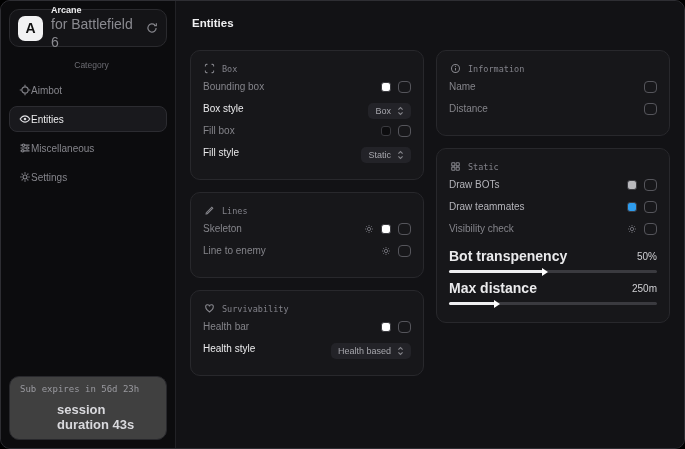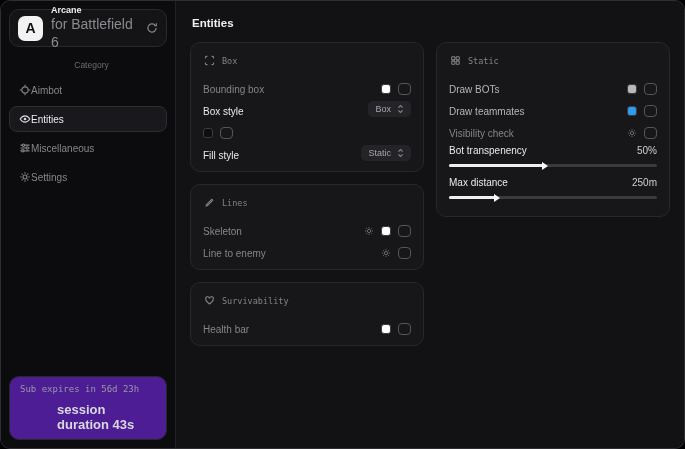--- a/index.html
+++ b/index.html
@@ -31,54 +31,54 @@
   .icon svg { display:block; }
   .cat-label { color:#6c6c72; font-size:8.5px; margin:13px 0 7px 7px;text-align:center; }
   .nav-item {
     display:flex; align-items:center; gap:0; height:26px; padding:0 9px;
     color:#85858b; font-size:10px; border-radius:8px; margin-bottom:3px;
     border:1px solid transparent; cursor:pointer;
   }
   .nav-item.selected { background:#19191d; border-color:#2c2c31; color:#ececee; }
   .nav-item.selected .icon { color:#d8d8dc; }
   .footer-card {
-    margin-top:auto; background:#4c1d95; border:1px solid #28282c; border-radius:10px;
+    margin-top:auto; background:#404040; border:1px solid #28282c; border-radius:10px;
     padding:7px 10px;
   }
   .footer-line1 { font-family:"DejaVu Sans Mono",monospace; color:#9a9aa0; font-size:9px; }
   .footer-line2 { color:#d9d9dd; font-size:13px; font-weight:bold; margin-top:8px;padding-left:37px; }
   
   .main { flex:1; background:#121215; padding:13px 14px; overflow:hidden; }
   .main-title { color:#f0f0f2; font-size:11.5px; font-weight:bold; margin:3px 0 0 2px; }
   .columns { display:flex; gap:12px; margin-top:13px; }
-  .col { flex:1; display:flex; flex-direction:column; gap:12px; min-width:0; }
+  .col { flex:1; display:flex; flex-direction:column; gap:12px; min-width:0;margin-top:8px; }
   .card { background:#17171a; border:1px solid #28282c; border-radius:10px; padding:9px 12px 10px; }
   .card-head {
     display:flex; align-items:center; gap:7px; color:#82828a;
     font-family:"DejaVu Sans Mono",monospace; font-size:8.5px; margin:3px 0 7px 1px;
   }
-  .row { display:flex; align-items:flex-end; height:22px; }
+  .row { display:flex; align-items:flex-start; height:22px; }
   .row-label { flex:1; font-size:10px; color:#84848a; white-space:nowrap; }
   .row-label.em { color:#eaeaec; font-weight:normal; }
   .row-label.mid { color:#b4b4ba; }
   .controls { display:flex; align-items:center; gap:7px; }
   .swatch { width:10px; height:10px; border-radius:3px; border:1px solid #3a3a3f; cursor:pointer; }
   .checkbox {
     width:13px; height:12px; border:1.4px solid #55555b; border-radius:4px;
     background:transparent; cursor:pointer;
   }
   .dropdown {
     display:flex; align-items:center; gap:6px; background:#232328; border-radius:5px;
     height:16px; padding:0 7px; color:#a6a6ac; font-size:9px; cursor:pointer;
   }
   .gear-btn { color:#6f6f76; cursor:pointer; display:inline-flex; }
   
   .slider-row { margin-top:3px; }
   .slider-head { display:flex; align-items:center; height:16px; }
-  .slider-label { flex:1; font-size:10px; color:#eaeaec; font-weight:normal; }
+  .slider-label { flex:1; font-size:14px; color:#eaeaec; font-weight:bold; }
   .slider-value { font-size:10px; color:#cfcfd3; }
   .slider-track { height:3px; background:#3a3a3f; border-radius:2px; margin:6px 0 7px; position:relative; }
   .slider-fill { height:3px; background:#efeff1; border-radius:2px; position:relative; }
   .slider-fill::after {
     content:""; position:absolute; right:-5px; top:-2.5px;
     border-left:6px solid #ffffff; border-top:4px solid transparent; border-bottom:4px solid transparent;
   }
 </style>
 </head>
 <body>
@@ -180,20 +180,21 @@
                 <span>Box</span>
                 <span class="icon">
                   <svg width="7" height="10" viewBox="0 0 10 14" fill="none" stroke="currentColor" stroke-width="1.6">
                     <path d="M2 5l3-3 3 3M2 9l3 3 3-3"></path>
                   </svg>
                 </span>
               </span>
             </span>
           </div>
           <div class="row">
+            <span class="row-label">Fill box</span>
             <span class="controls">
               <span class="swatch" style="background: rgb(13, 13, 15);"></span>
               <span class="checkbox"></span>
             </span>
           </div>
           <div class="row">
             <span class="row-label em">Fill style</span>
             <span class="controls">
               <span class="dropdown">
                 <span>Static</span>
@@ -252,25 +253,62 @@
             </span>
             <span>Survivability</span>
           </div>
           <div class="row">
             <span class="row-label">Health bar</span>
             <span class="controls">
               <span class="swatch" style="background: rgb(255, 255, 255);"></span>
               <span class="checkbox"></span>
             </span>
           </div>
+          <div class="row">
+            <span class="row-label em">Health style</span>
+            <span class="controls">
+              <span class="dropdown">
+                <span>Health based</span>
+                <span class="icon">
+                  <svg width="7" height="10" viewBox="0 0 10 14" fill="none" stroke="currentColor" stroke-width="1.6">
+                    <path d="M2 5l3-3 3 3M2 9l3 3 3-3"></path>
+                  </svg>
+                </span>
+              </span>
+            </span>
+          </div>
         </div>
       </div>
 
       <div class="col">
 
+        <div class="card">
+          <div class="card-head">
+            <span class="icon">
+              <svg width="11" height="11" viewBox="0 0 16 16" fill="none" stroke="currentColor" stroke-width="1.5">
+                <circle cx="8" cy="8" r="5.8"></circle>
+                  <path d="M8 7.2V11"></path>
+                  <circle cx="8" cy="4.9" r="0.9" fill="currentColor" stroke="none"></circle>
+              </svg>
+            </span>
+            <span>Information</span>
+          </div>
+          <div class="row">
+            <span class="row-label">Name</span>
+            <span class="controls">
+                <span class="checkbox"></span>
+              </span>
+          </div>
+          <div class="row">
+            <span class="row-label">Distance</span>
+            <span class="controls">
+                <span class="checkbox"></span>
+              </span>
+          </div>
+        </div>
 
         <div class="card">
           <div class="card-head">
             <span class="icon">
               <svg width="11" height="11" viewBox="0 0 16 16" fill="none" stroke="currentColor" stroke-width="1.5">
                 <rect x="2.5" y="2.5" width="4.6" height="4.6" rx="1"></rect>
                   <rect x="8.9" y="2.5" width="4.6" height="4.6" rx="1"></rect>
                 <rect x="2.5" y="8.9" width="4.6" height="4.6" rx="1"></rect>
                   <rect x="8.9" y="8.9" width="4.6" height="4.6" rx="1"></rect>
               </svg>

